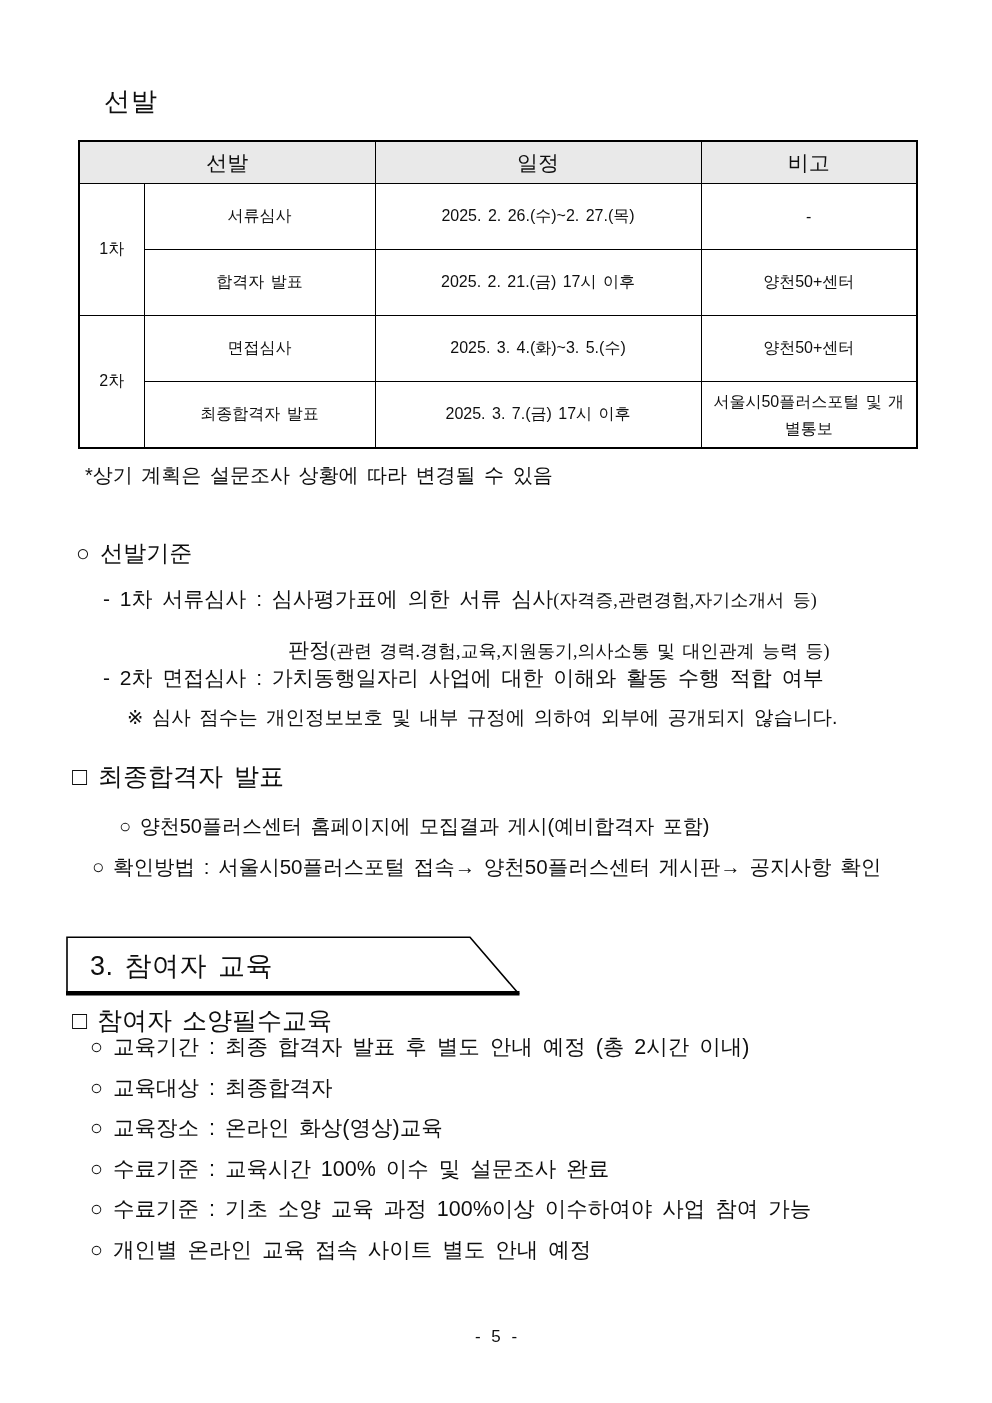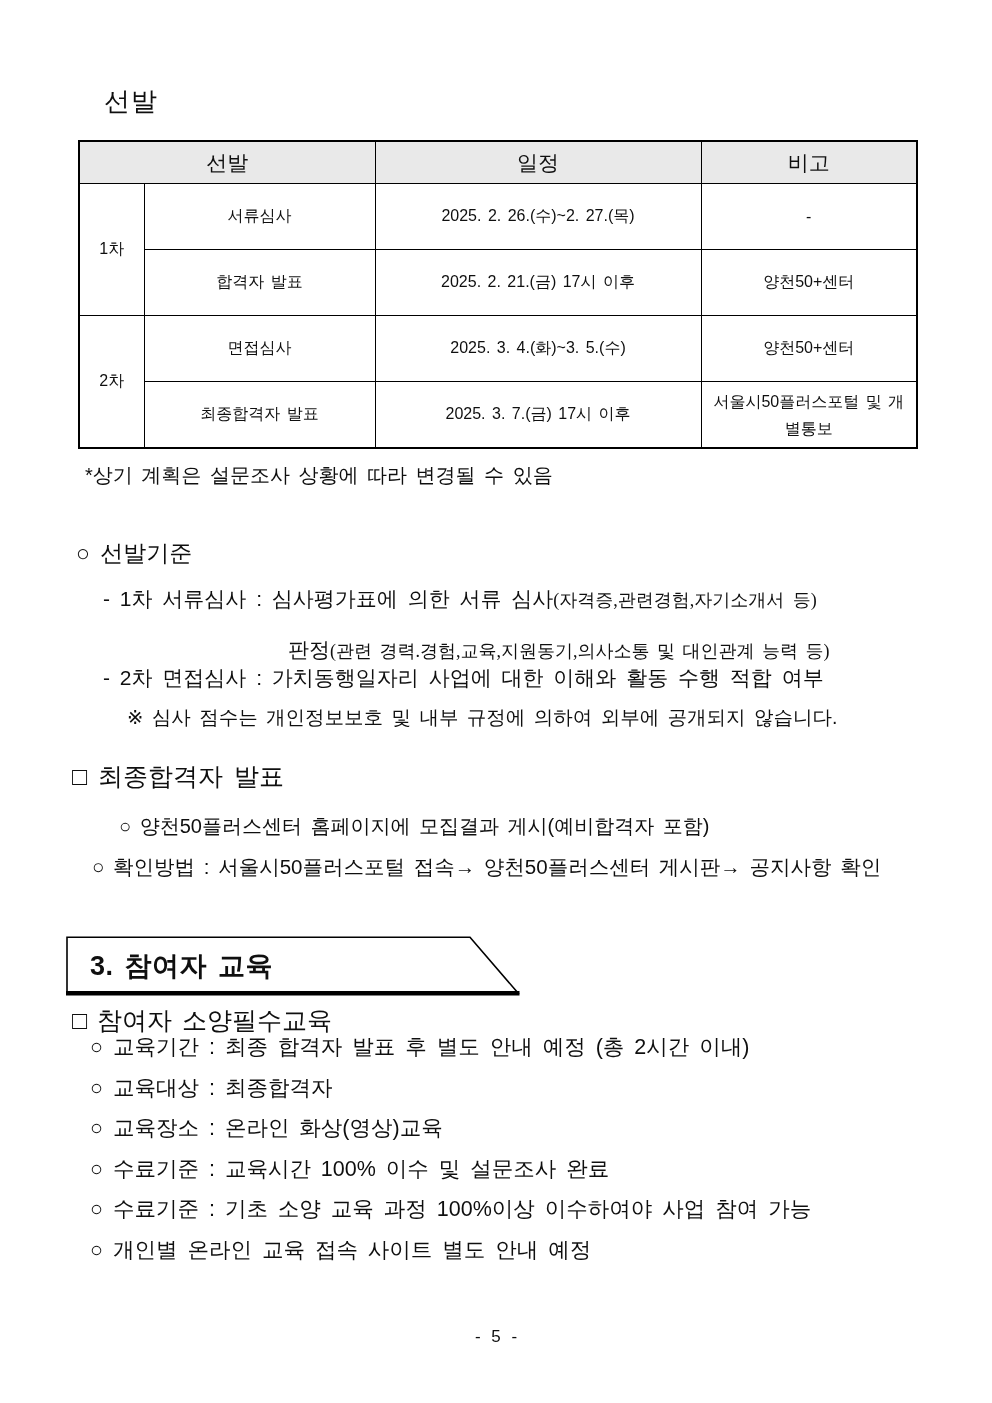--- a/index.html
+++ b/index.html
@@ -34,21 +34,21 @@
   .crit-line2 { left:103px; top:628px; font-size:21px; word-spacing:4px;margin-top:36px; }
   .crit-line3 { left:288px; top:636px; font-size:21px; word-spacing:3px; }
   .paren { font-size:18px;font-family:Liberation Serif, serif; }
   .privacy-note { left:127px; top:704px; font-size:19.5px; word-spacing:3px; }
 
   .fa-head { left:72px; top:760px; font-size:25px; word-spacing:4px; }
   .fa-item-1 { left:92px; top:813px; font-size:20px; word-spacing:3px;margin-left:27px; }
   .fa-item-2 { left:92px; top:853px; font-size:20.5px; word-spacing:3px; }
 
   .banner-svg { position:absolute; left:66px; top:936px; }
-  .banner-text { left:90px; top:948px; font-size:27px; font-weight:bold; letter-spacing:0.5px; word-spacing:3px; }
+  .banner-text { left:90px; top:948px; font-size:27px; font-weight:normal; letter-spacing:0.5px; word-spacing:3px; }
 
   .edu-head { left:72px; top:1004px; font-size:25px; word-spacing:3px;text-align:right; }
   .edu-list { position:absolute; left:90px; top:1027px; font-size:21.5px; line-height:40.5px; word-spacing:4px; white-space:nowrap; }
   .edu-item { display:block; }
 
   .page-num { position:absolute; left:0; right:0; top:1327px; text-align:center; font-size:17px; word-spacing:6px; }
 </style>
 </head>
 <body>
 

